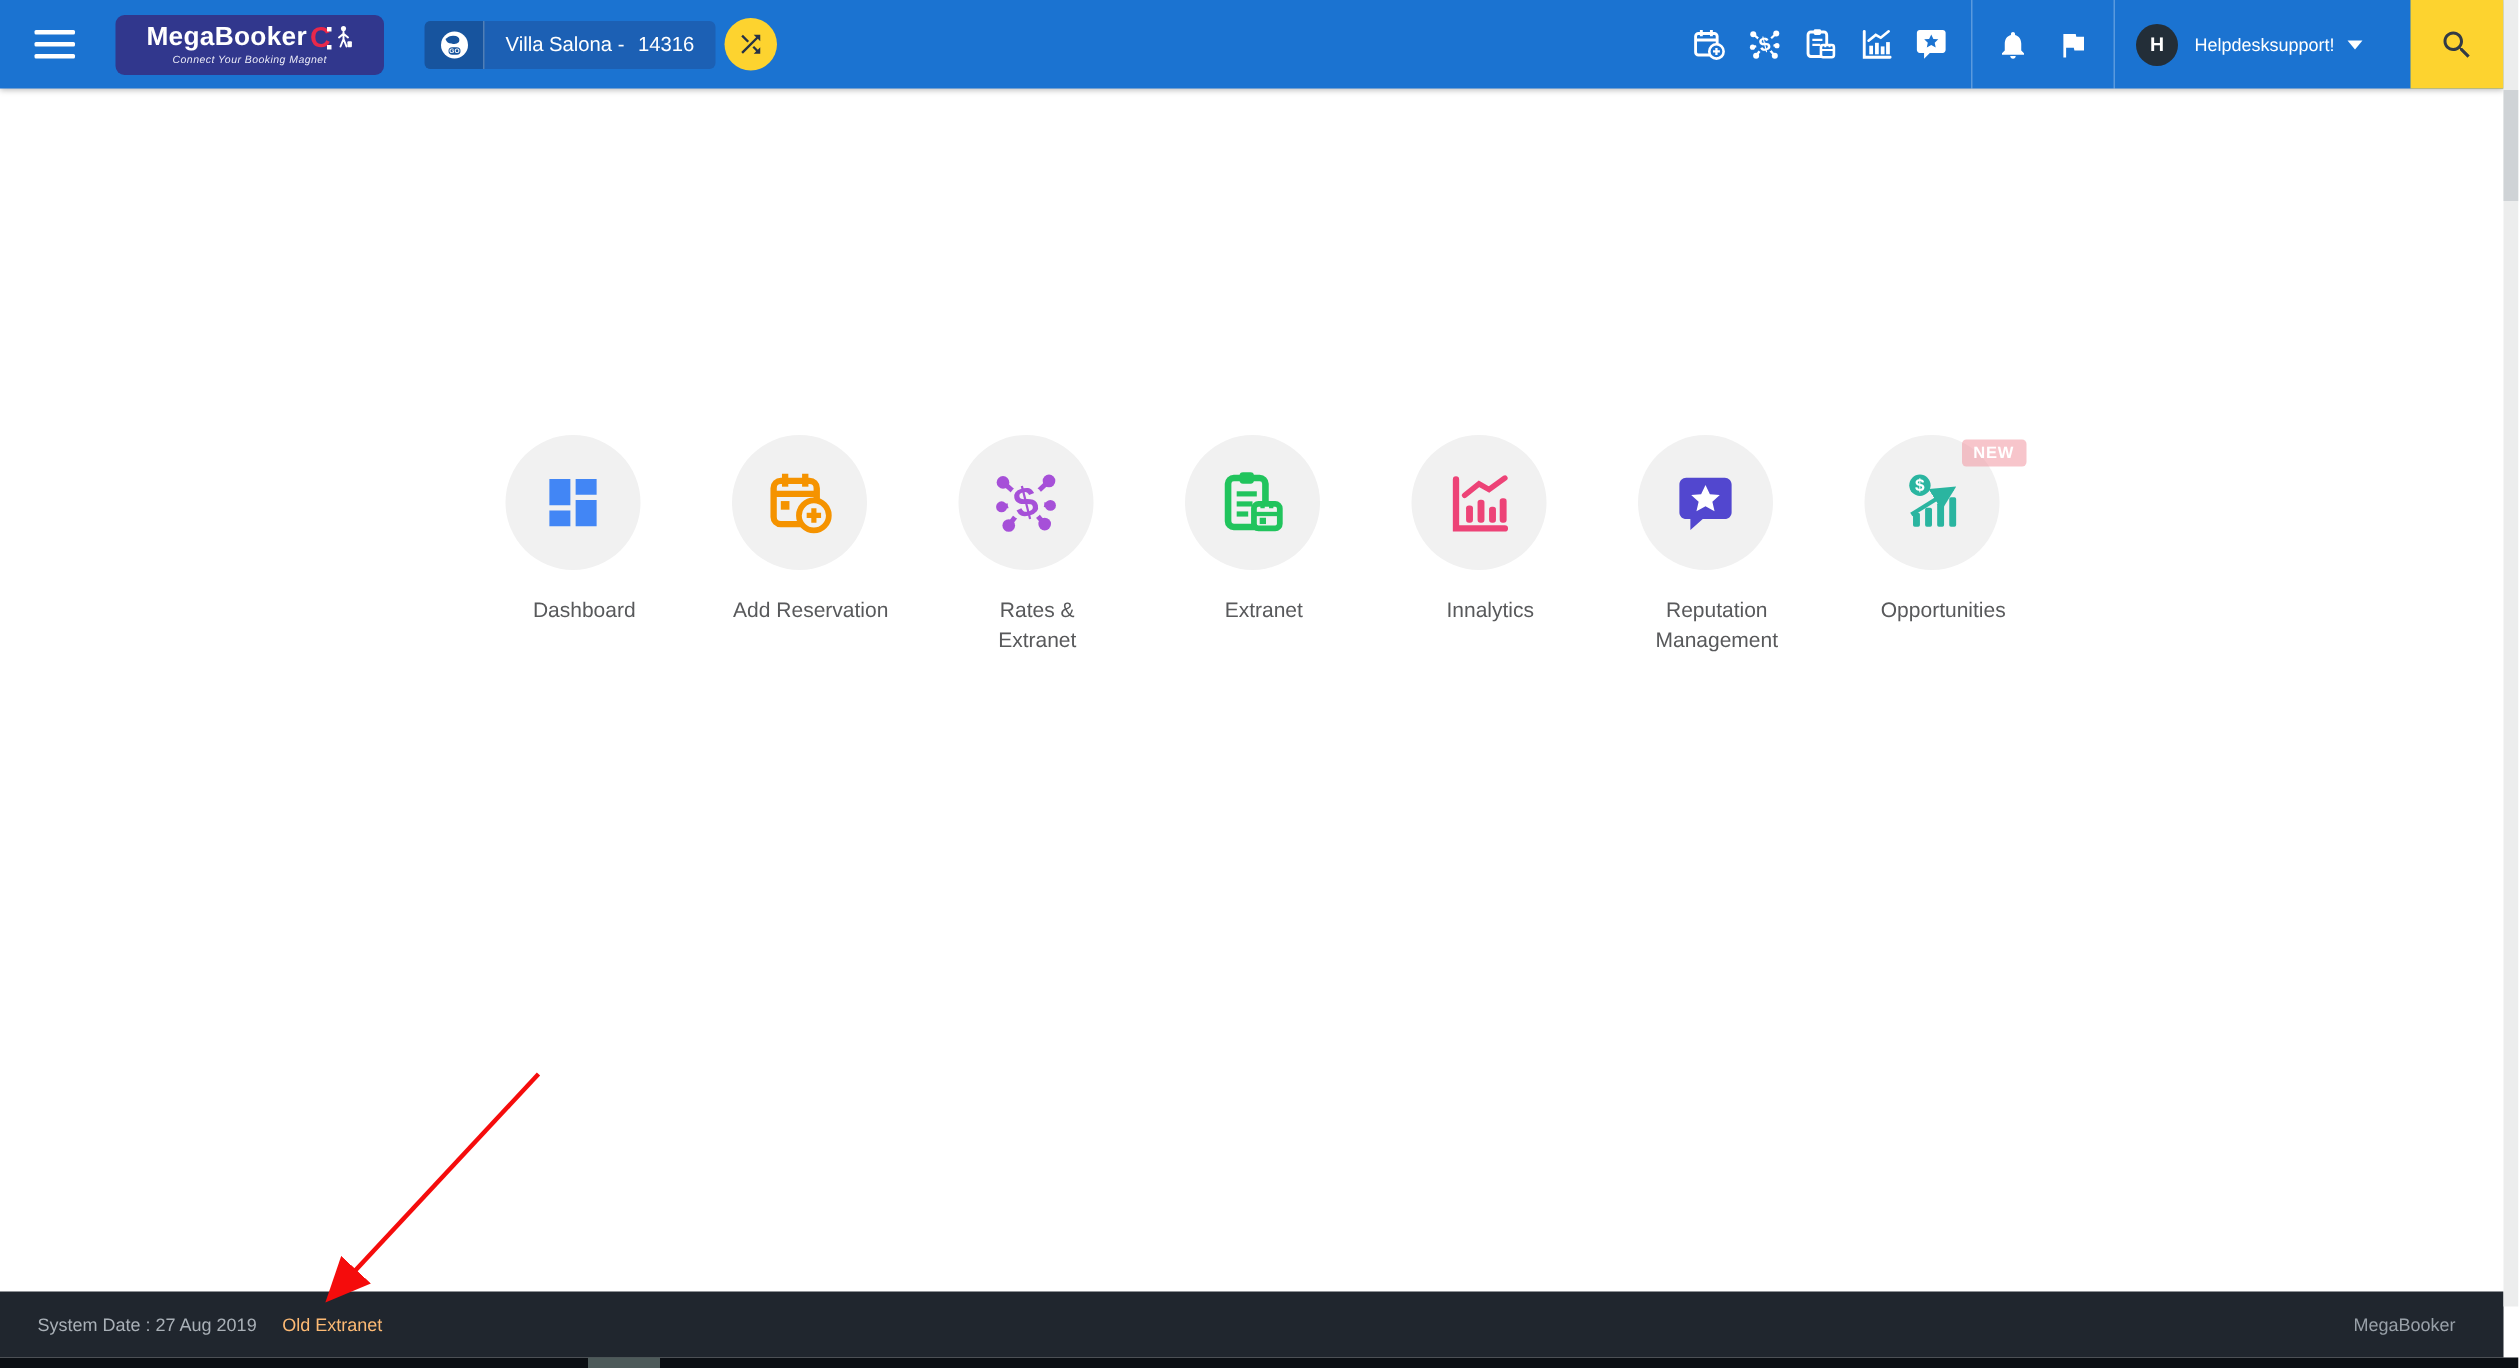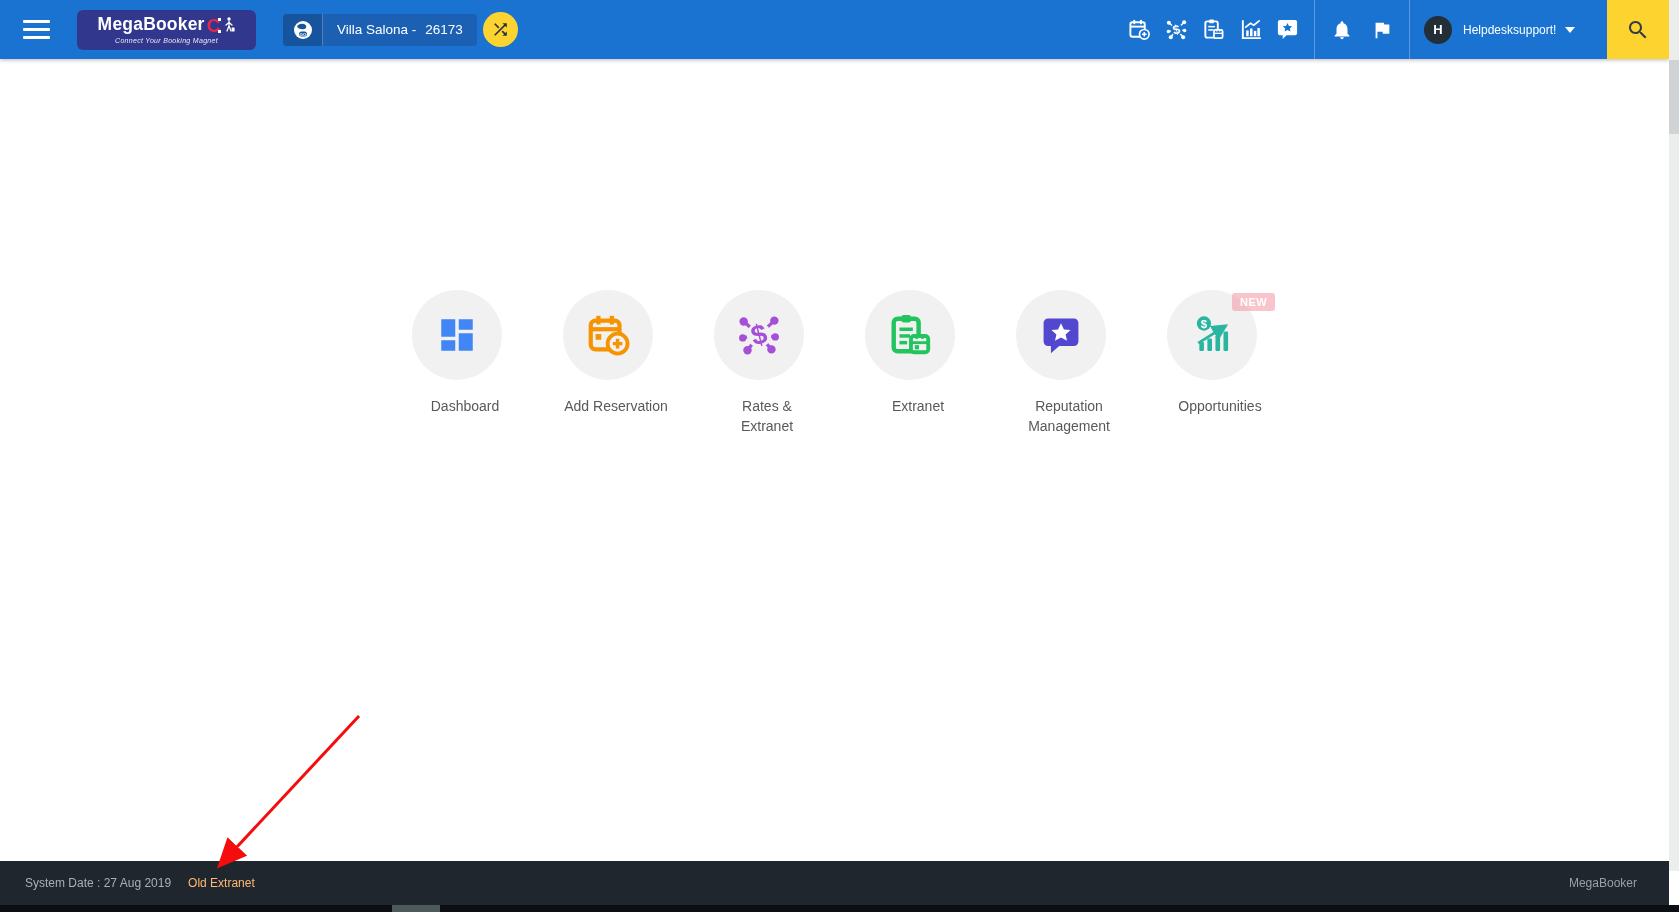--- a/index.html
+++ b/index.html
@@ -157,21 +157,21 @@
     <div class="property-globe">
       <svg width="20" height="20" viewBox="0 0 20 20">
         <circle cx="10" cy="10" r="9" fill="#fff"></circle>
         <path d="M4 6 Q7 3 11 4 Q14 5 13 8 Q11 10 8 9 Q5 9 4 6 Z" fill="#17549e"></path>
         <rect x="6" y="11.5" width="8" height="5" rx="2.5" fill="#17549e"></rect>
         <text x="10" y="15.6" font-size="4.4" fill="#fff" text-anchor="middle" font-weight="bold">GO</text>
       </svg>
     </div>
     <div class="property-text">
       <span>Villa Salona -</span>
-      <span class="property-code">26173</span>
+      <span class="property-code">14316</span>
     </div>
   </div>
 
   <div class="switch-btn">
     <svg width="19" height="19" viewBox="0 0 24 24">
       <path fill="#263246" d="M10.59 9.17L5.41 4 4 5.41l5.17 5.17 1.42-1.41zM14.5 4l2.04 2.04L4 18.59 5.41 20 17.96 7.46 20 9.5V4h-5.5zm.33 9.41l-1.41 1.41 3.13 3.13L14.5 20H20v-5.5l-2.04 2.04-3.13-3.13z"></path>
     </svg>
   </div>
 
   <div class="quick-icons">
@@ -335,20 +335,35 @@
         <line x1="15.5" y1="11.8" x2="15.5" y2="14" stroke="#21c45d" stroke-width="1.5"></line>
         <line x1="18.5" y1="11.8" x2="18.5" y2="14" stroke="#21c45d" stroke-width="1.5"></line>
         <rect x="14.5" y="17.3" width="2.2" height="2.2" fill="#21c45d"></rect>
       </svg>
     </div>
     <div class="tile-label">
         <span>Extranet</span>
       </div>
   </div>
 
+  <div class="tile">
+    <div class="tile-circle">
+      <svg width="46" height="46" viewBox="0 0 24 24">
+        <path d="M4 4v17h17" fill="none" stroke="#ed4377" stroke-width="2.2" stroke-linecap="round"></path>
+        <rect x="7.5" y="13" width="2.4" height="6" rx="1" fill="#ed4377"></rect>
+        <rect x="11.5" y="11" width="2.4" height="8" rx="1" fill="#ed4377"></rect>
+        <rect x="15.5" y="13.5" width="2.4" height="5.5" rx="1" fill="#ed4377"></rect>
+        <rect x="19.2" y="10.5" width="2.4" height="8.5" rx="1" fill="#ed4377"></rect>
+        <path d="M7 9.5 L12 5.5 L15.5 7.5 L21 3.5" fill="none" stroke="#ed4377" stroke-width="1.9" stroke-linecap="round"></path>
+      </svg>
+    </div>
+    <div class="tile-label">
+        <span>Innalytics</span>
+      </div>
+  </div>
 
   <div class="tile">
     <div class="tile-circle">
       <svg width="44" height="44" viewBox="0 0 24 24">
         <path d="M19 3H5c-1.4 0-2.5 1.1-2.5 2.5v10c0 1.4 1.1 2.5 2.5 2.5h1.5v4l4.5-4H19c1.4 0 2.5-1.1 2.5-2.5v-10C21.5 4.1 20.4 3 19 3z" fill="#5247cf"></path>
         <polygon points="12,5.6 13.6,9 17.2,9.3 14.5,11.7 15.3,15.2 12,13.4 8.7,15.2 9.5,11.7 6.8,9.3 10.4,9" fill="#fff"></polygon>
       </svg>
     </div>
     <div class="tile-label">
       <span>Reputation</span>

